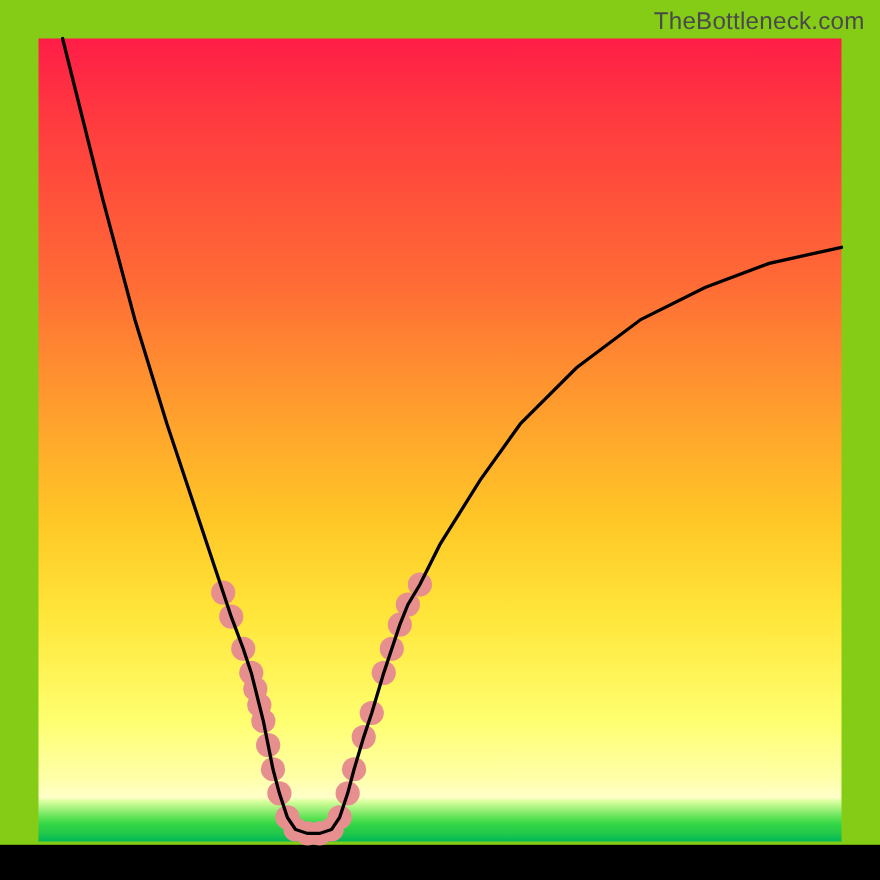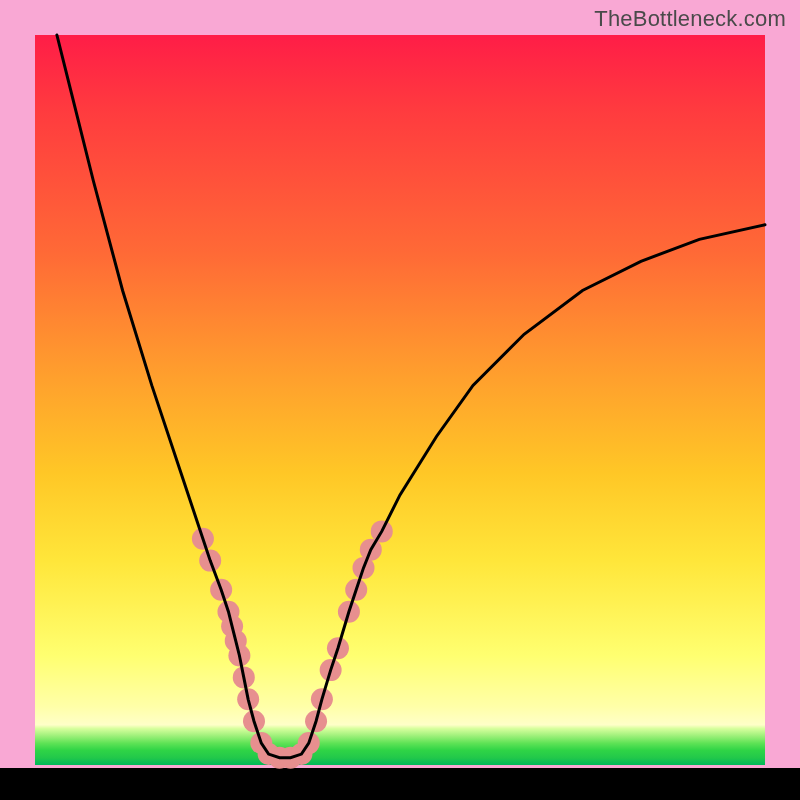--- a/index.html
+++ b/index.html
@@ -8,21 +8,21 @@
     width: 800px;
     height: 800px;
     overflow: hidden;
     background: #000;
     font-family: Arial, Helvetica, sans-serif;
   }
   .outer {
     position: relative;
     width: 800px;
     height: 768px;
-    background: #f9a8d4;
+    background: #84cc16;
   }
   .plot-area {
     position: absolute;
     left: 35px;
     top: 35px;
     width: 730px;
     height: 730px;
     
     background: linear-gradient(
       to bottom,

